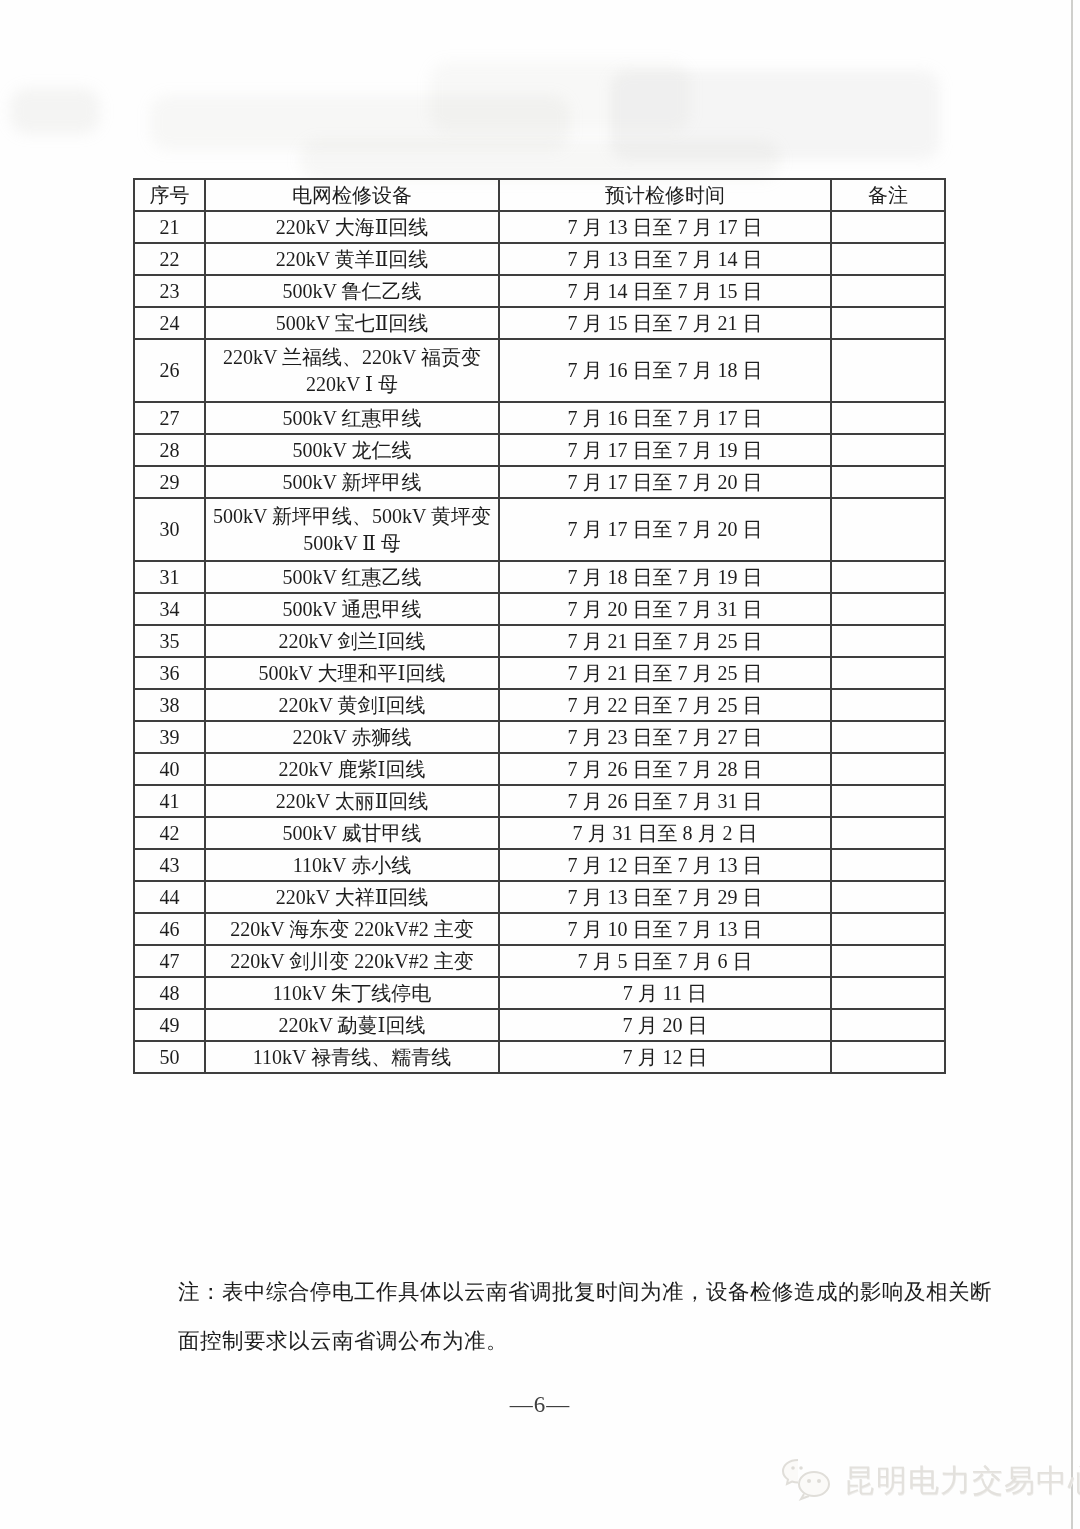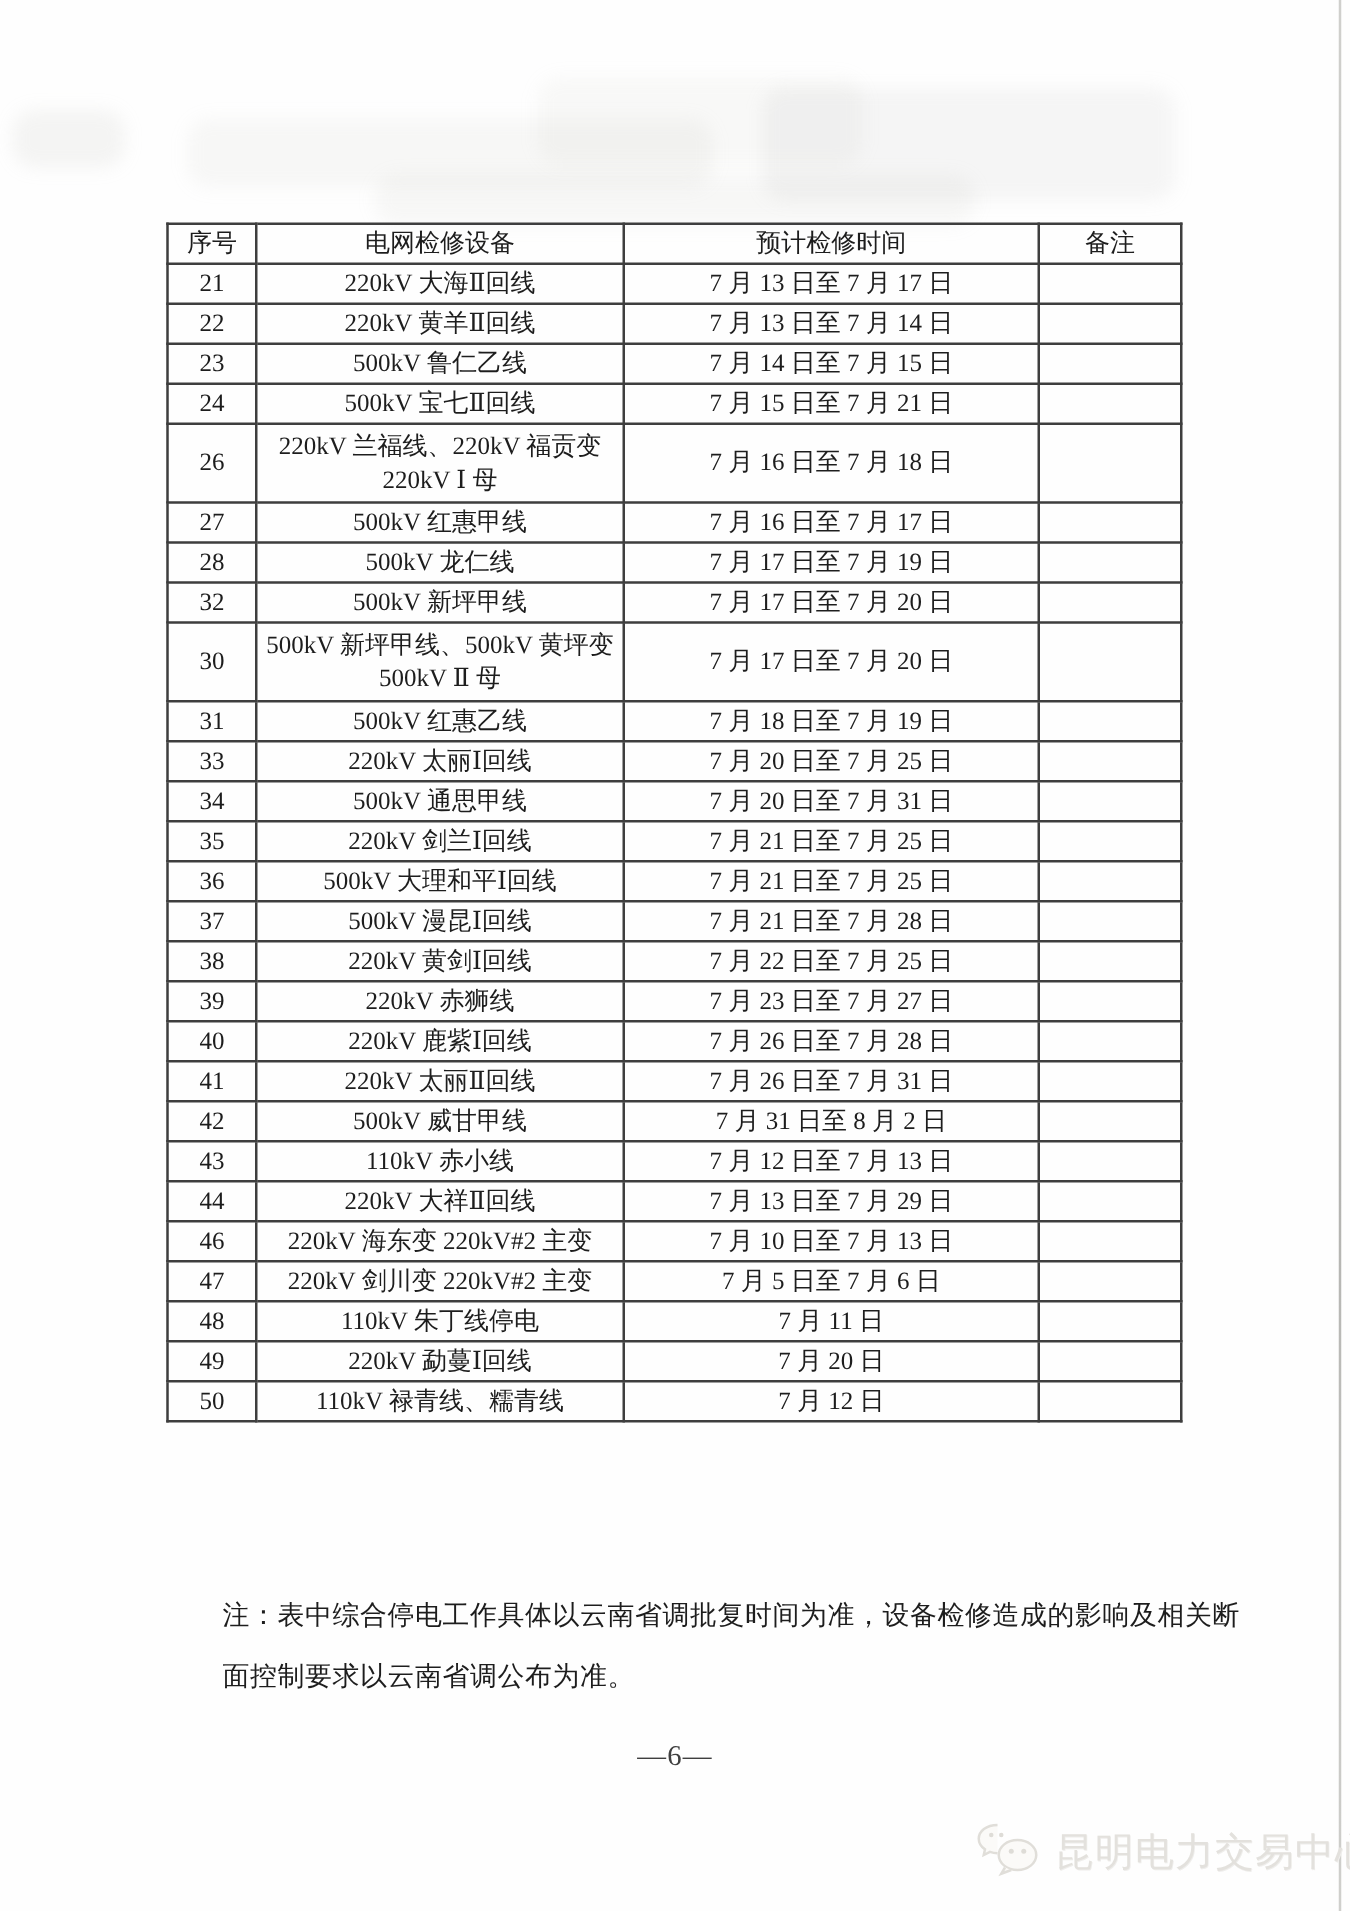--- a/index.html
+++ b/index.html
@@ -159,65 +159,53 @@
     <td>7 月 16 日至 7 月 17 日</td>
     <td></td>
   </tr>
       <tr>
     <td>28</td>
     <td>500kV 龙仁线</td>
     <td>7 月 17 日至 7 月 19 日</td>
     <td></td>
   </tr>
       <tr>
-    <td>32</td>
+    <td>29</td>
     <td>500kV 新坪甲线</td>
     <td>7 月 17 日至 7 月 20 日</td>
     <td></td>
   </tr>
       <tr class="double">
     <td>30</td>
     <td>500kV 新坪甲线、500kV 黄坪变<span class="eq-line2">500kV Ⅱ 母</span></td>
     <td>7 月 17 日至 7 月 20 日</td>
     <td></td>
   </tr>
       <tr>
     <td>31</td>
     <td>500kV 红惠乙线</td>
     <td>7 月 18 日至 7 月 19 日</td>
     <td></td>
   </tr>
       <tr>
-    <td>33</td>
-    <td>220kV 太丽Ⅰ回线</td>
-    <td>7 月 20 日至 7 月 25 日</td>
-    <td></td>
-  </tr>
-      <tr>
     <td>34</td>
     <td>500kV 通思甲线</td>
     <td>7 月 20 日至 7 月 31 日</td>
     <td></td>
   </tr>
       <tr>
     <td>35</td>
     <td>220kV 剑兰Ⅰ回线</td>
     <td>7 月 21 日至 7 月 25 日</td>
     <td></td>
   </tr>
       <tr>
     <td>36</td>
     <td>500kV 大理和平Ⅰ回线</td>
     <td>7 月 21 日至 7 月 25 日</td>
-    <td></td>
-  </tr>
-      <tr>
-    <td>37</td>
-    <td>500kV 漫昆Ⅰ回线</td>
-    <td>7 月 21 日至 7 月 28 日</td>
     <td></td>
   </tr>
       <tr>
     <td>38</td>
     <td>220kV 黄剑Ⅰ回线</td>
     <td>7 月 22 日至 7 月 25 日</td>
     <td></td>
   </tr>
       <tr>
     <td>39</td>

